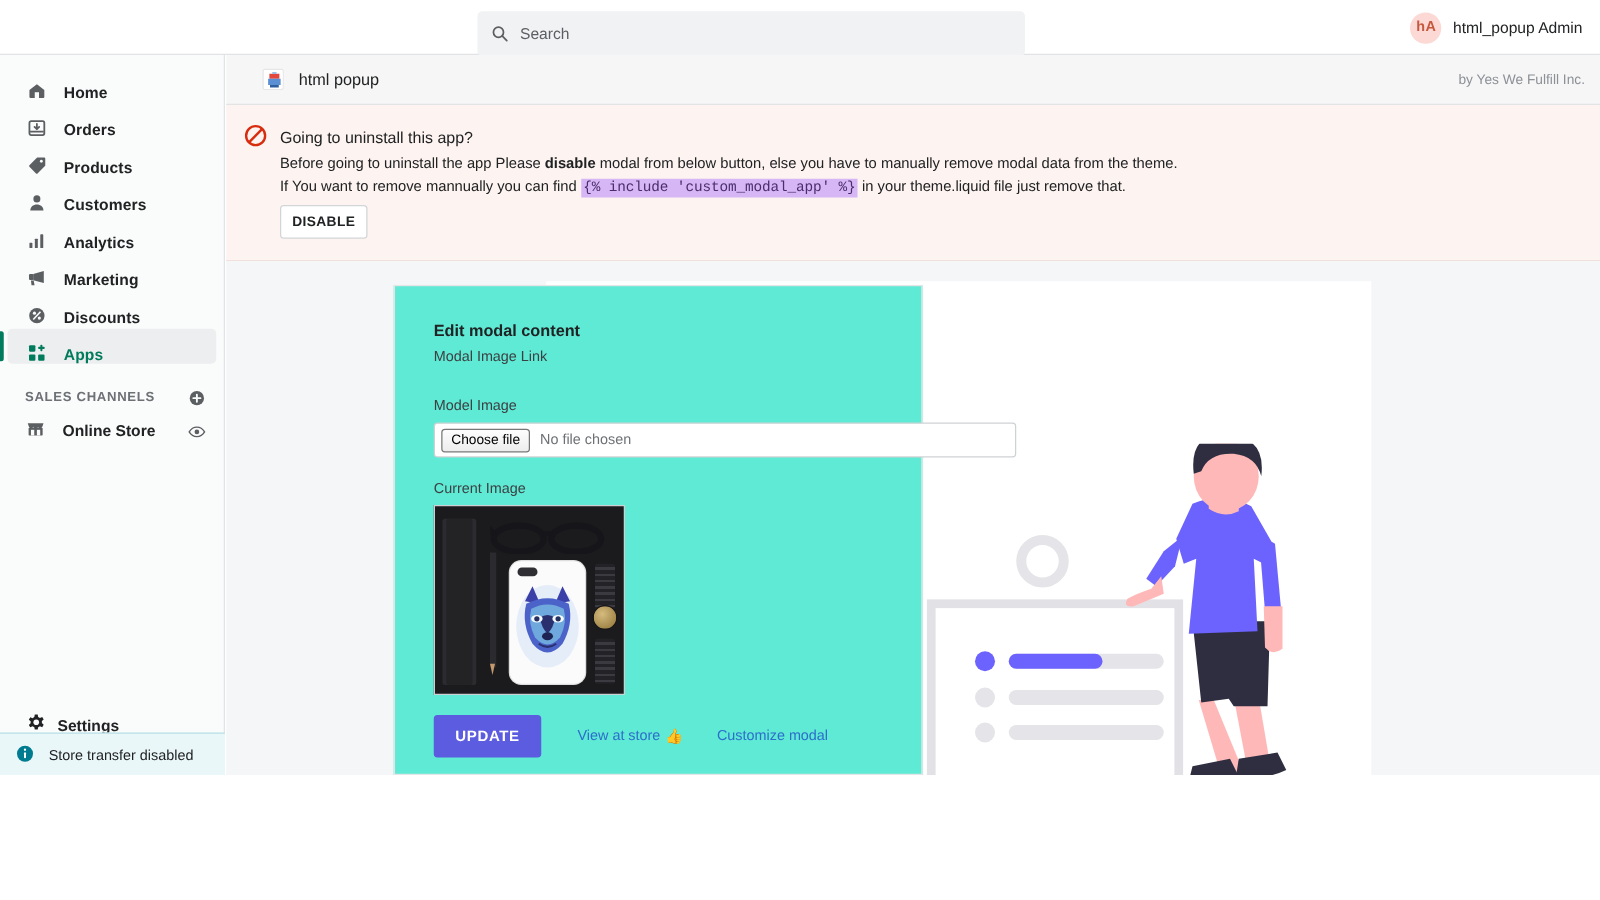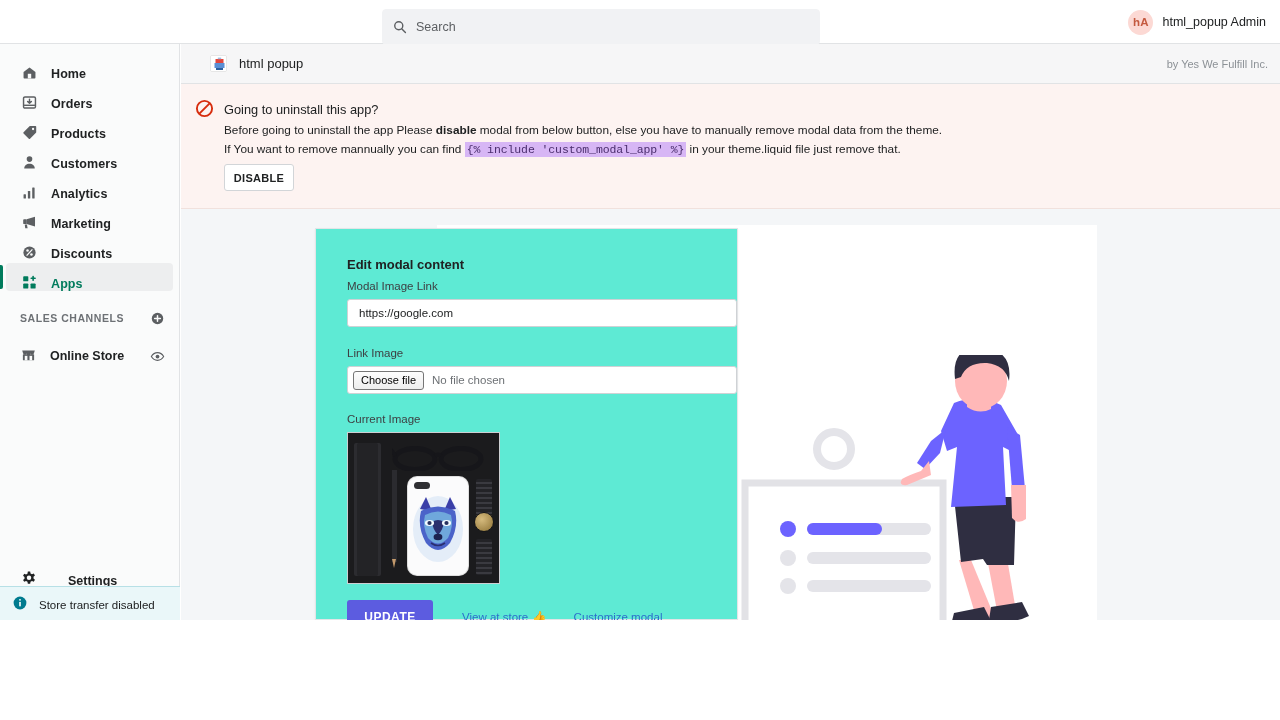--- a/index.html
+++ b/index.html
@@ -62,29 +62,29 @@
     width: 3px; height: 24px; background: #007b5c; border-radius: 0 2px 2px 0;
   }
 
   .chan-head {
     display: flex; align-items: center; justify-content: space-between;
     margin: 18px 14px 4px 20px; height: 18px;
   }
   .chan-title { font-size: 10.5px; font-weight: 700; color: #6d7175; letter-spacing: .55px; }
   .chan-head .plus { width: 15px; height: 15px; cursor: pointer; }
   .chan-row {
-    position: relative; height: 28px; margin: 15px 6px; padding-left: 14px;
+    position: relative; height: 28px; margin: 4px 6px; padding-left: 14px;
     display: flex; align-items: center; gap: 13px; border-radius: 4px; cursor: pointer;
   }
   .chan-row .lbl { font-size: 12.5px; color: #202223; font-weight: 600; flex: 1; }
   .chan-row .eye { width: 15px; height: 15px; margin-right: 8px; cursor: pointer; }
 
   .settings-row {
     position: absolute; left: 6px; bottom: 124px; width: 168px; height: 30px;
-    display: flex; align-items: center; gap: 30px; padding-left: 14px;
+    display: flex; align-items: center; gap: 8px; padding-left: 14px;
     border-radius: 4px; cursor: pointer;
   }
   .settings-row .lbl { font-size: 12.5px; color: #202223; font-weight: 600; }
 
   .store-banner {
     position: absolute; left: 0; bottom: 96px; width: 180px; height: 38px;
     background: #eaf7f9; border-top: 1px solid #b7e0e6; border-bottom: 1px solid #b7e0e6;
     display: flex; align-items: center; gap: 11px; padding-left: 12px; cursor: pointer;
   }
   .store-banner .lbl { font-size: 11.5px; color: #202223; }
@@ -148,21 +148,21 @@
   .form-title { font-size: 13px; font-weight: 700; color: #202223; margin-bottom: 8px; }
   .field-label { font-size: 11.5px; color: #3d4043; margin-bottom: 7px; }
   .text-input {
     width: 390px; height: 28px; border: 1px solid #cfd2d5; border-radius: 3px;
     background: #ffffff; padding: 0 11px;
     font-family: "Liberation Sans", sans-serif; font-size: 11.5px; color: #202223;
     outline: none;
   }
   .gap-a { height: 20px; }
   .file-box {
-    width: 390px; height: 28px; border: 1px solid #cfd2d5; border-radius: 3px;
+    width: 466px; height: 28px; border: 1px solid #cfd2d5; border-radius: 3px;
     background: #ffffff; display: flex; align-items: center; padding-left: 5px; gap: 8px;
   }
   .choose-btn {
     height: 19px; padding: 0 7px; border: 1px solid #767676; border-radius: 3px;
     background: linear-gradient(#fdfdfd,#ededed);
     font-family: "Liberation Sans", sans-serif; font-size: 11px; color: #000000;
     cursor: pointer; line-height: 17px;
   }
   .no-file { font-size: 11.5px; color: #6d7175; }
   .gap-b { height: 19px; }
@@ -443,24 +443,23 @@
 
       <path d="M220 24 Q216 -10 248 -7 Q278 -5 274 26 Q270 10 252 8 Q232 7 226 22 Z" fill="#2f2e41"></path>
     </svg>
   </div>
 
   <div class="form-card">
     <div class="form-inner">
       <div class="form-title">Edit modal content</div>
 
       <div class="field-label">Modal Image Link</div>
-      <input class="text-input" type="text" value="https://google.com" style="">
 
       <div class="gap-a"></div>
-      <div class="field-label">Link Image</div>
+      <div class="field-label">Model Image</div>
       <div class="file-box">
         <button class="choose-btn">Choose file</button>
         <span class="no-file">No file chosen</span>
       </div>
 
       <div class="gap-b"></div>
       <div class="field-label">Current Image</div>
       <div class="thumb-wrap">
         <div class="t-box"></div>
         <div class="t-box2"></div>

